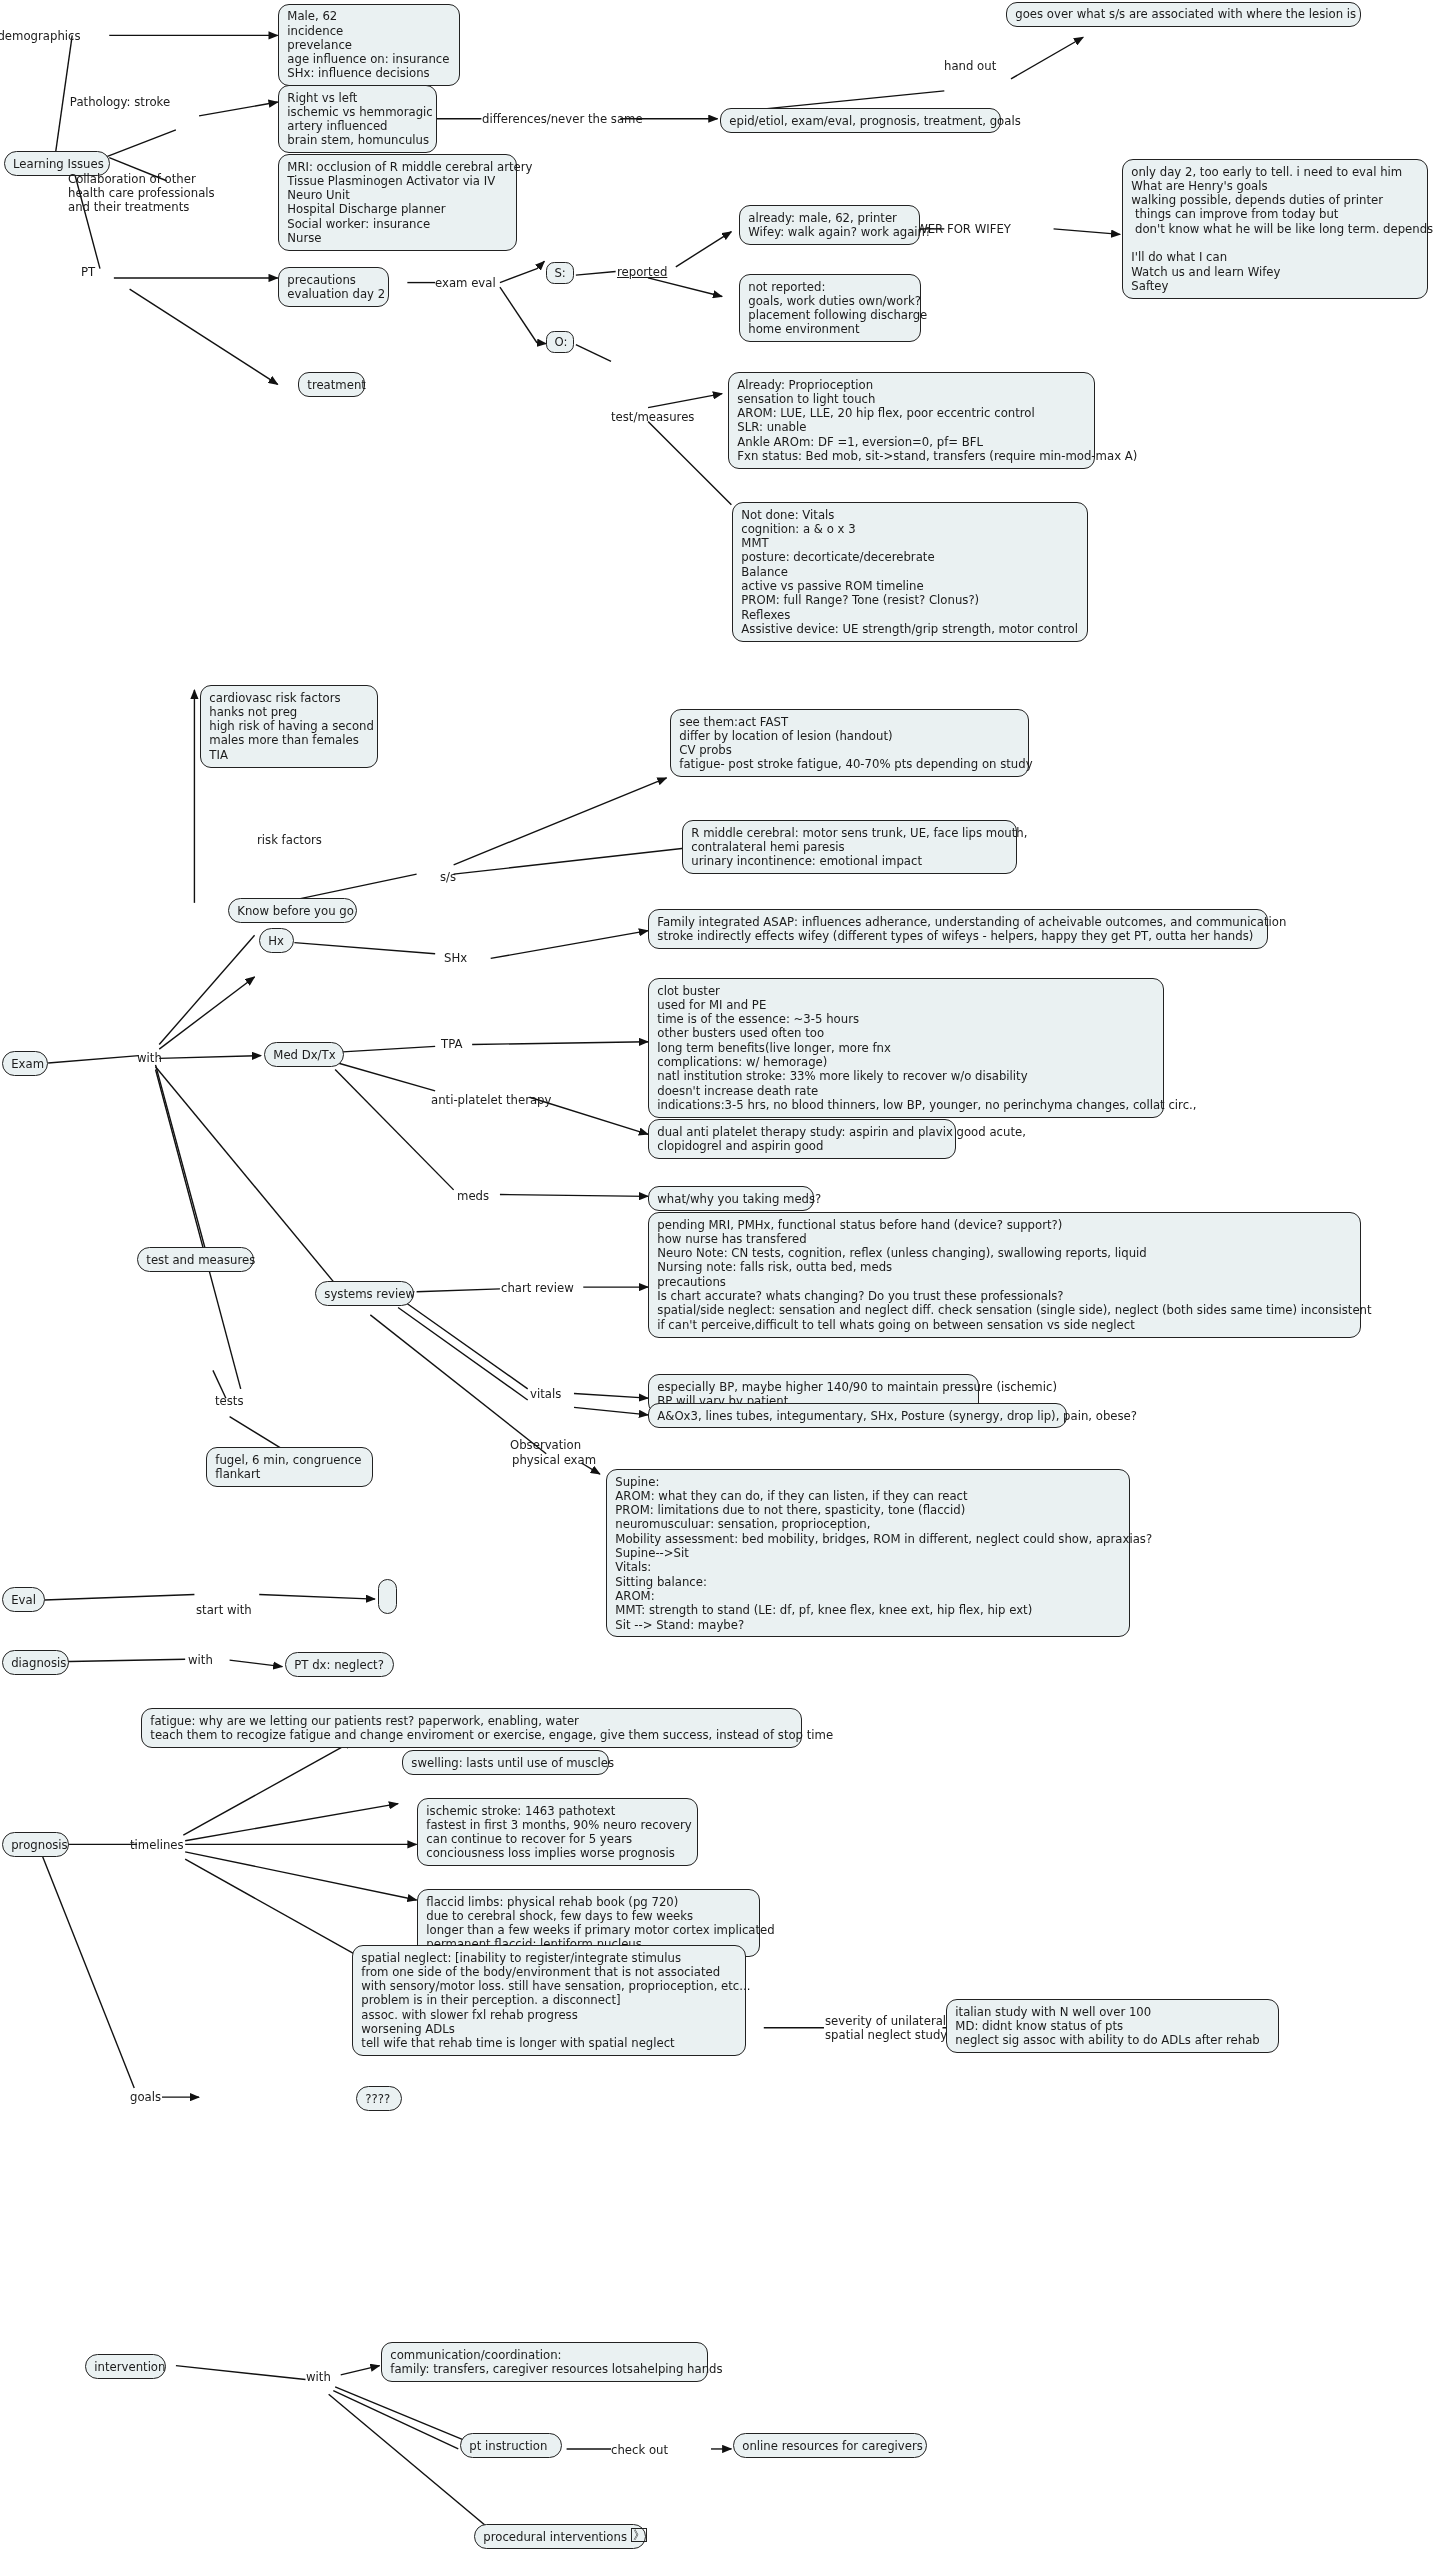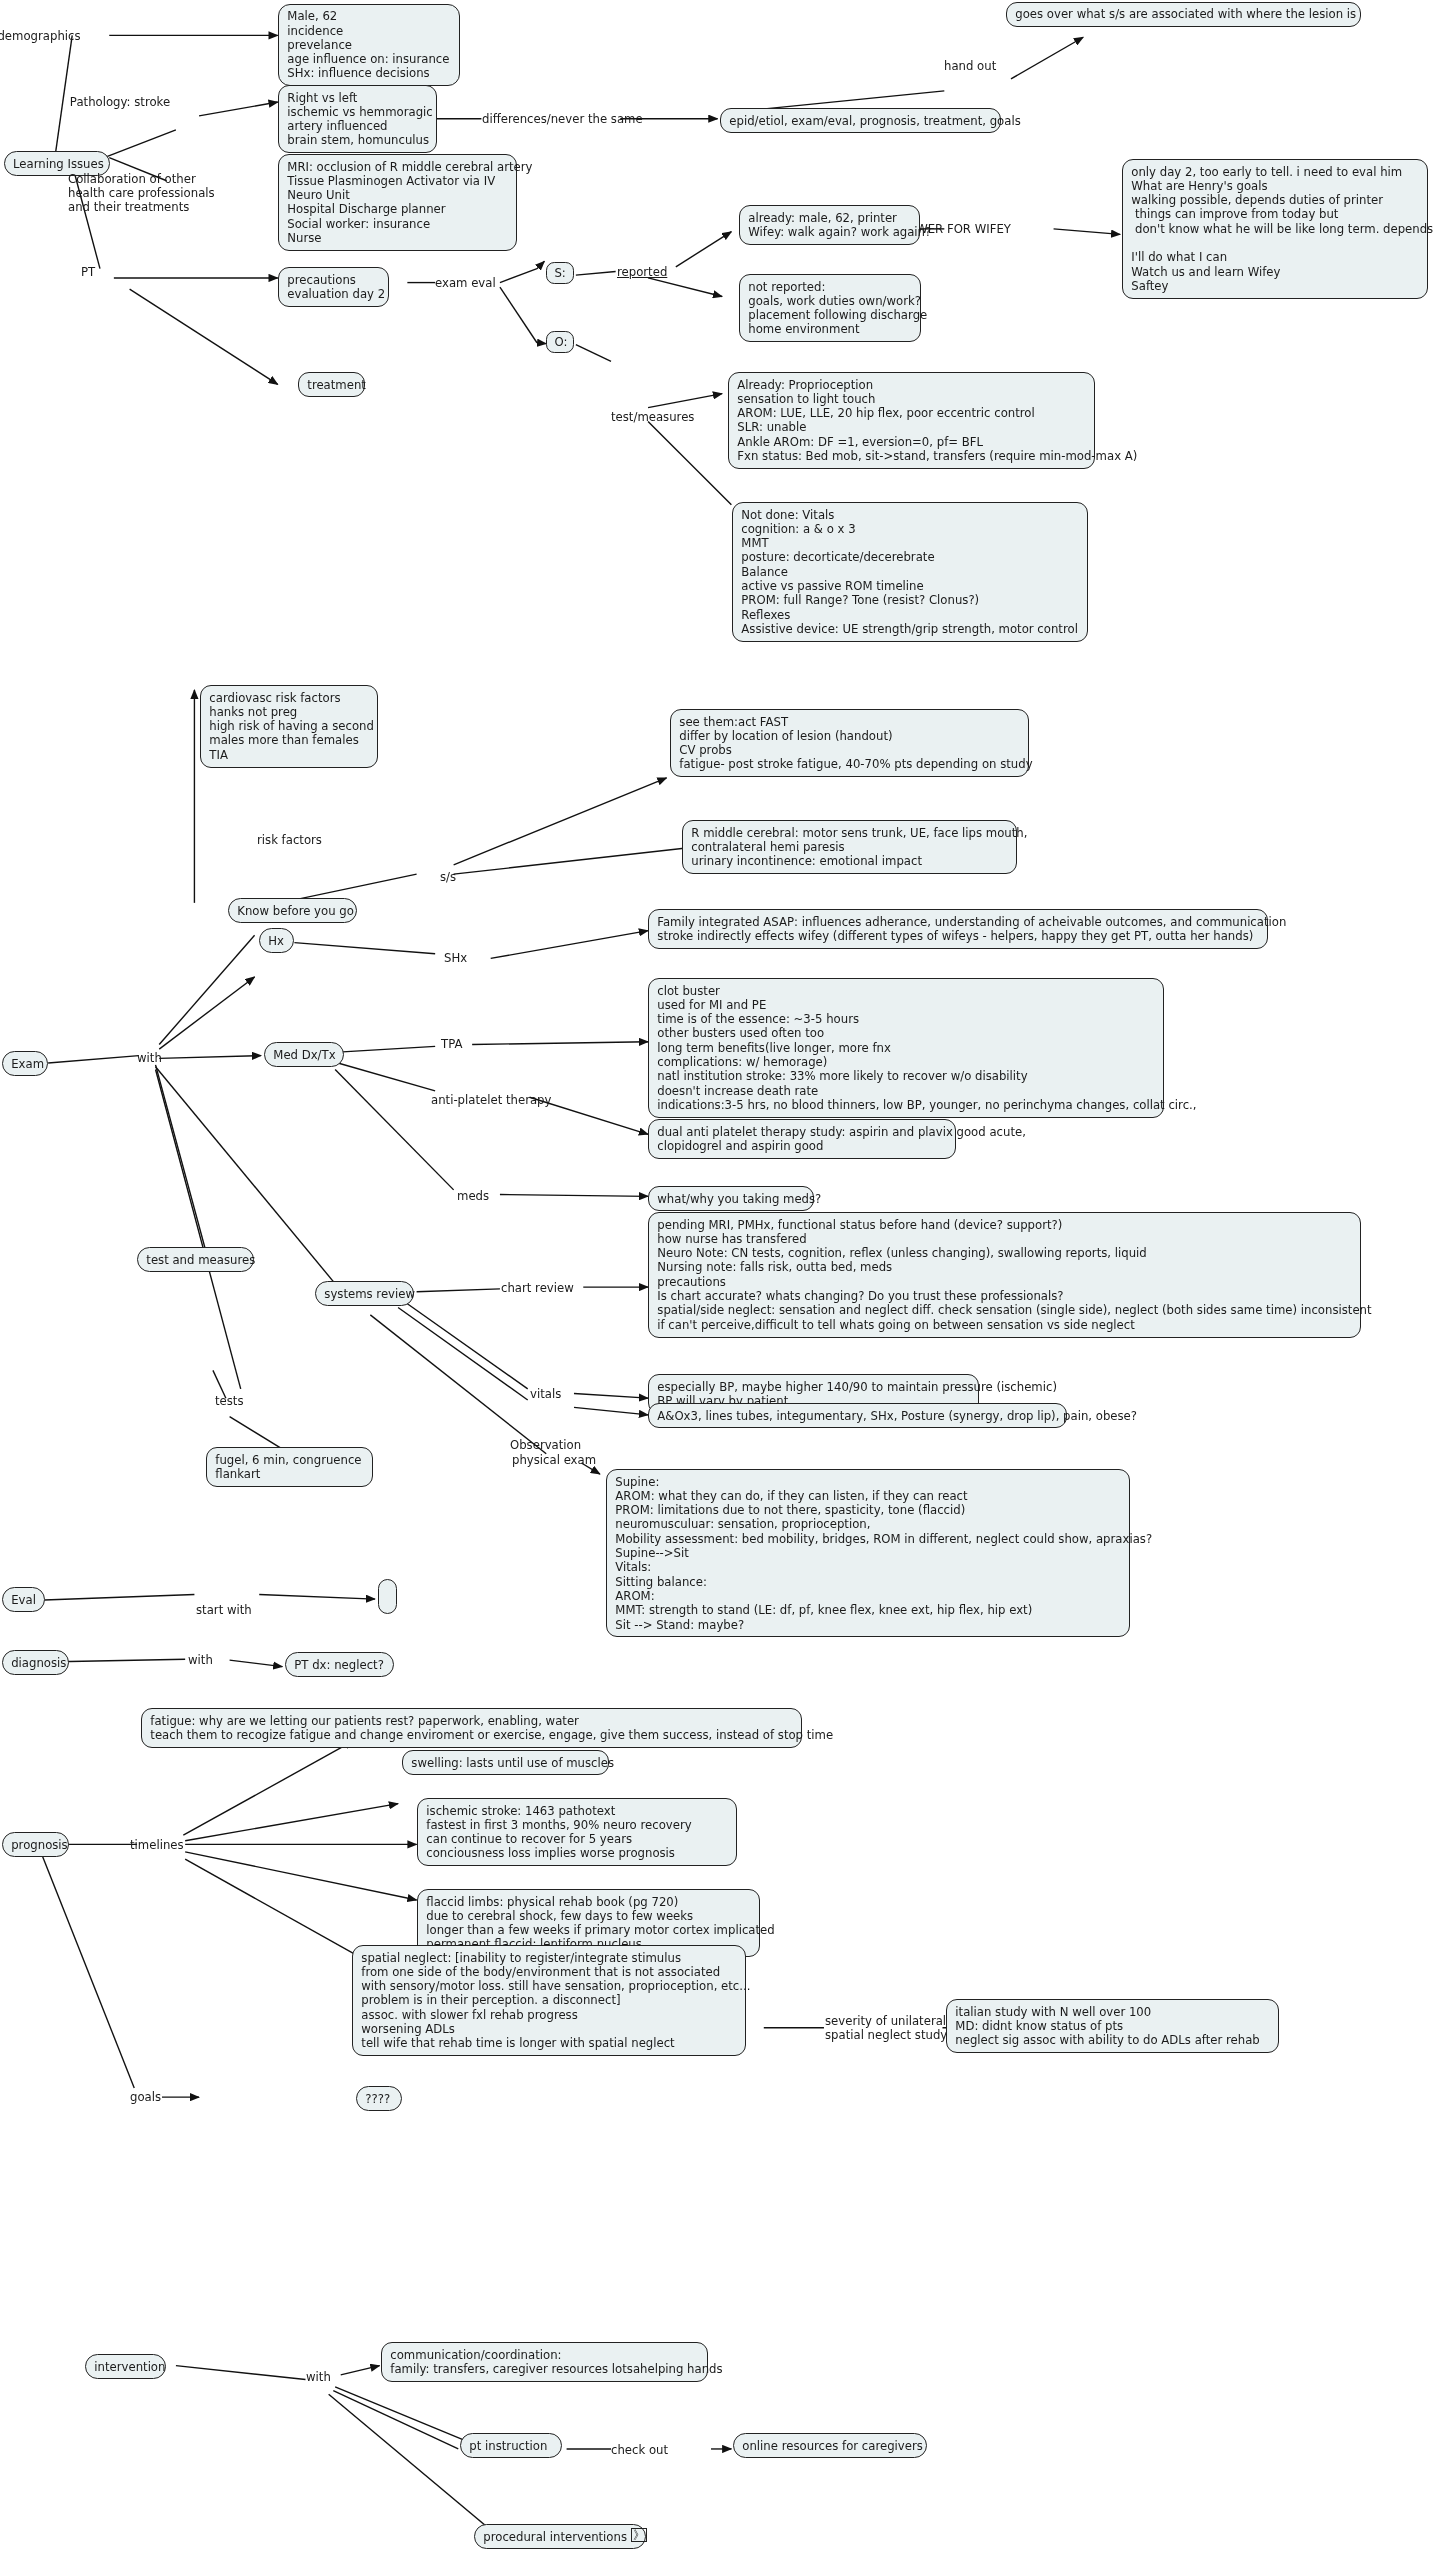--- a/index.html
+++ b/index.html
@@ -178,21 +178,21 @@
   <div class="lbl" style="left:215px;top:1394px;">tests</div>
   <div class="lbl" style="left:196px;top:1587px;margin-top:16px;">start with</div>
   <div class="lbl" style="left:188px;top:1653px;">with</div>
   <div class="lbl" style="left:130px;top:1838px;">timelines</div>
   <div class="lbl" style="left:130px;top:2090px;">goals</div>
   <div class="lbl" style="left:825px;top:2014px;">severity of unilateral
 spatial neglect study</div>
   <div class="lbl" style="left:306px;top:2370px;">with</div>
   <div class="lbl" style="left:611px;top:2443px;">check out</div>
 
-  <div class="node" style="left:278px;top:3.7px;width:182px;border-radius:12px;">Male, 62
+  <div class="node" style="left:278px;top:3.7px;width:182px;">Male, 62
 incidence
 prevelance
 age influence on: insurance
 SHx: influence decisions</div>
   <div class="node" style="left:278px;top:85px;width:159px;">Right vs left
 ischemic vs hemmoragic
 artery influenced
 brain stem, homunculus</div>
   <div class="node" style="left:278px;top:154px;width:239px;">MRI: occlusion of R middle cerebral artery
 Tissue Plasminogen Activator via IV
@@ -298,21 +298,21 @@
 Sit --&gt; Stand: maybe?</div>
   <div class="node" style="left:206px;top:1447px;width:167px;">fugel, 6 min, congruence
 flankart</div>
 
   <div class="node blank pill" style="left:378px;top:1579px;width:18.5px;height:35px;"></div>
   <div class="node pill" style="left:285px;top:1652px;width:109px;">PT dx: neglect?</div>
 
   <div class="node" style="left:141px;top:1708px;width:661px;">fatigue: why are we letting our patients rest? paperwork, enabling, water
 teach them to recogize fatigue and change enviroment or exercise, engage, give them success, instead of stop time</div>
   <div class="node" style="left:402px;top:1750px;width:207px;">swelling: lasts until use of muscles</div>
-  <div class="node" style="left:417px;top:1798px;width:320px;">ischemic stroke: 1463 pathotext
+  <div class="node" style="left:417px;top:1798px;width:281px;">ischemic stroke: 1463 pathotext
 fastest in first 3 months, 90% neuro recovery
 can continue to recover for 5 years
 conciousness loss implies worse prognosis</div>
   <div class="node" style="left:417px;top:1889px;width:343px;">flaccid limbs: physical rehab book (pg 720)
 due to cerebral shock, few days to few weeks
 longer than a few weeks if primary motor cortex implicated
 permanent flaccid: lentiform nucleus</div>
   <div class="node" style="left:352px;top:1945px;width:394px;">spatial neglect: [inability to register/integrate stimulus
 from one side of the body/environment that is not associated
 with sensory/motor loss. still have sensation, proprioception, etc...

